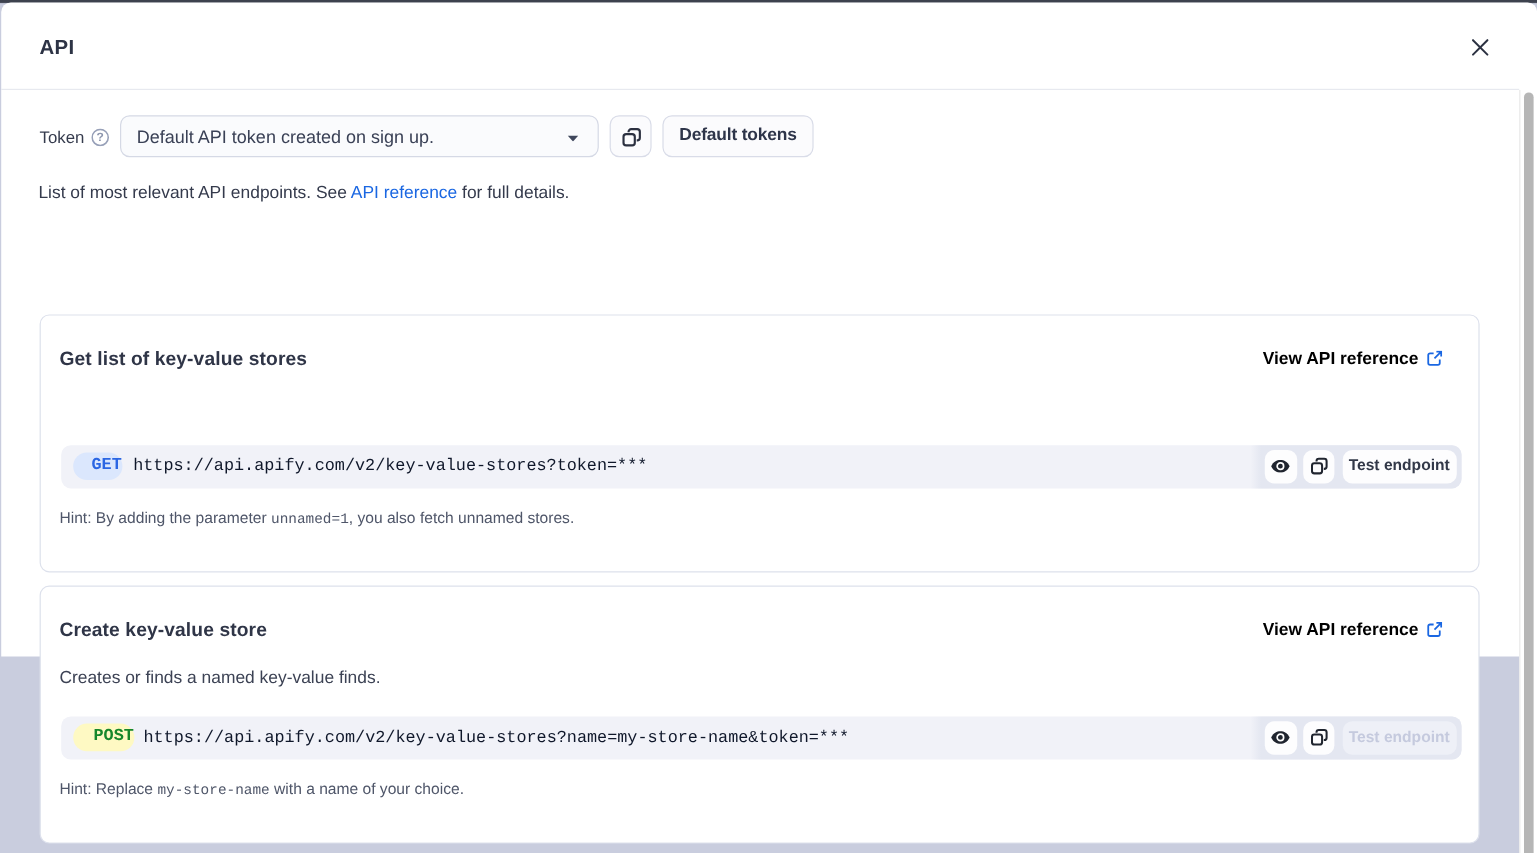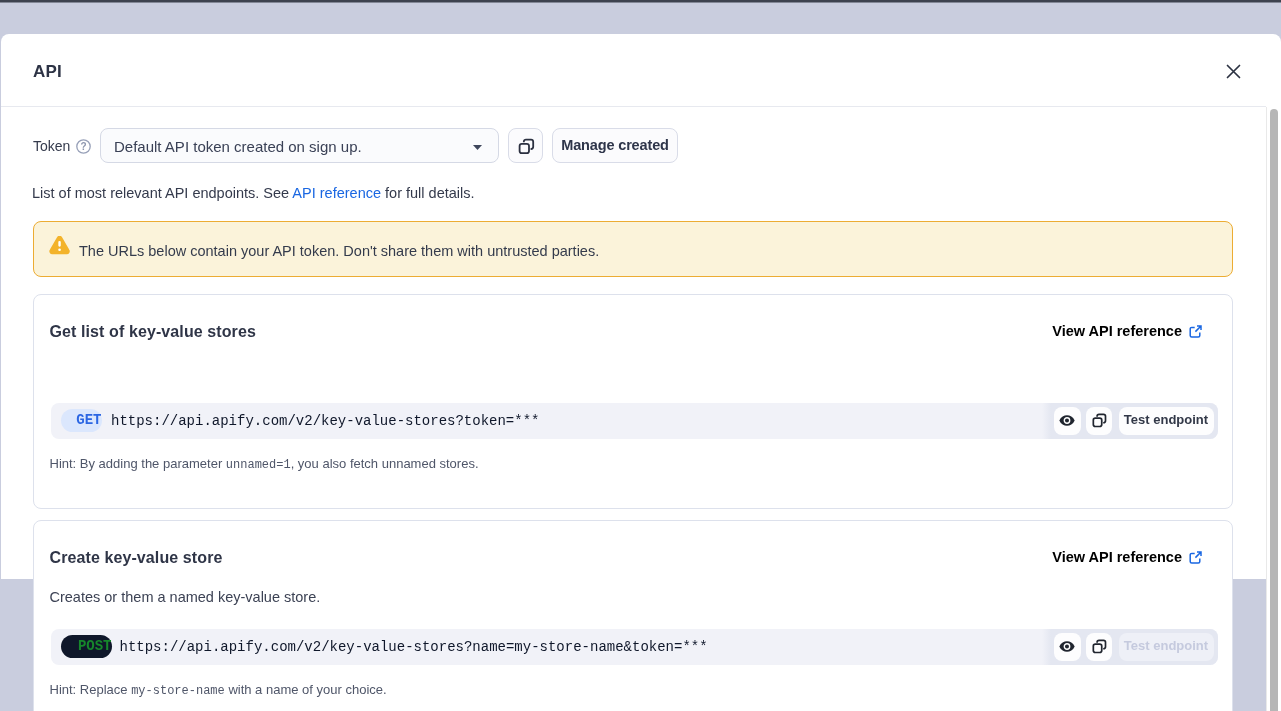--- a/index.html
+++ b/index.html
@@ -1,17 +1,17 @@
 <!DOCTYPE html>
 <html><head>
 <meta charset="utf-8">
 <style>
 * { margin:0; padding:0; box-sizing:border-box; }
 html,body { width:1281px; height:711px; overflow:hidden; background:linear-gradient(180deg,#3d424e 0px,#3d424e 2px,#c9cdde 3px,#c9cdde 100%); font-family:"Liberation Sans", sans-serif; }
-.modal { position:absolute; left:1px; top:2px; width:1280px; height:545px; background:#fff; border-radius:8px 8px 0 0;margin-top:32px; }
+.modal { position:absolute; left:1px; top:2px; width:1280px; height:545px; background:#fff; border-radius:8px 8px 0 0; }
 .header { position:absolute; left:0; top:0; width:1265px; height:73px; border-bottom:1px solid #e7e9ef; }
 .title { position:absolute; left:32px; top:29px; font-size:17px; line-height:17px; font-weight:bold; color:#2d3345; letter-spacing:.2px; }
 .closex { position:absolute; left:1225px; top:30px; }
 .sb-track { position:absolute; left:1265px; top:73px; width:15px; height:636px; background:#fff; border-left:1px solid #e9e9e9; }
 .sb-thumb { position:absolute; left:2.5px; top:2px; width:8px; height:634px; background:#b6b6b6; border-radius:5px 5px 0 0; }
 
 .lbl-token { position:absolute; left:32px; top:101.5px; font-size:14px; line-height:20px; color:#353b4d; }
 .help { position:absolute; left:75px; top:104.5px; }
 .select { position:absolute; left:99px; top:94px; width:399px; height:35px; background:#fafbfd; border:1px solid #d5d9e5; border-radius:8px; }
 .select .txt { position:absolute; left:13px; top:9.5px; font-size:15px; line-height:16px; color:#3a4156; }
@@ -30,21 +30,21 @@
 .card { position:absolute; left:32px; width:1200px; height:214.5px; border:1px solid #dde1ec; border-radius:8px; background:#fff; }
 .card1 { top:260px; }
 .card2 { top:486px; }
 .chead { position:absolute; left:15.5px; top:25px; font-size:16px; line-height:24px; font-weight:bold; color:#2f3547; letter-spacing:.1px; }
 .clink { position:absolute; right:30px; top:26px; font-size:14.5px; line-height:20px; font-weight:bold; color:#000000; }
 .clink svg { vertical-align:-2px; margin-left:7px; }
 .cdesc { position:absolute; left:15.5px; top:65.5px; font-size:14.5px; line-height:20px; color:#3c4254; }
 .bar { position:absolute; left:17px; top:108px; width:1167px; height:35.5px; background:#f1f2f8; border-radius:8px; }
 .badge { position:absolute; left:9.5px; top:5.5px; height:23.5px; border-radius:12px; font-family:"Liberation Mono", monospace; font-size:14px; font-weight:bold; text-align:right; line-height:23.5px; }
 .badge.get { width:41px; background:#dbe7fd; color:#2b66e3; }
-.badge.post { width:51px; background:#0f172a; color:#16872b; }
+.badge.post { width:51px; background:#fef9c3; color:#16872b; }
 .url { position:absolute; top:10px; font-family:Liberation Mono, monospace; font-size:14px; color:#0f172a; white-space:pre; }
 .panel { position:absolute; right:0; top:0; width:176px; height:35.5px; background:linear-gradient(90deg, rgba(228,231,241,0) 0px, #e4e7f1 9px); border-radius:0 8px 8px 0; }
 .sqbtn { position:absolute; top:4px; height:27.5px; background:#fdfdfe; border-radius:8px; }
 .eyebtn { left:11.5px; width:27px; }
 .cpbtn { left:44px; width:26px; }
 .testbtn { left:76.5px; width:95px; font-size:13px; font-weight:bold; color:#323848; text-align:center; line-height:26.5px; }
 .testbtn.disabled { color:#c5cade; background:#eef0f7; }
 .hint { position:absolute; left:15.5px; top:160px; font-size:13px; line-height:18px; color:#4f5669; }
 .hint .mono { font-family:"Liberation Mono", monospace; font-size:12px; }
 </style>
@@ -71,32 +71,24 @@
     <svg width="9" height="5" viewBox="0 0 9 5">
         <path d="M0 0 L9 0 L4.5 5 Z" fill="#3f475c"></path>
       </svg>
   </div>
   <div class="btn copybtn">
     <svg width="19" height="19" viewBox="0 0 19 19" fill="none" stroke="#2b3040" stroke-width="1.8">
       <path d="M6.8 5.2 V4.8 a2.2 2.2 0 0 1 2.2 -2.2 h5 a2.2 2.2 0 0 1 2.2 2.2 v5 a2.2 2.2 0 0 1 -2.2 2.2 h-0.4"></path>
       <rect x="2.6" y="6.8" width="9.4" height="9.4" rx="2.2"></rect>
     </svg>
   </div>
-  <div class="btn managebtn">Manage created</div>
+  <div class="btn managebtn">Default tokens</div>
 
   <div class="listline">List of most relevant API endpoints. See <span class="blue">API reference</span> for full details.</div>
 
-  <div class="warn">
-    <svg width="21" height="19" viewBox="0 0 20 18">
-        <path d="M8.6 1.6 a1.7 1.7 0 0 1 2.9 0 l6.9 12 a1.7 1.7 0 0 1 -1.45 2.6 h-13.8 a1.7 1.7 0 0 1 -1.45 -2.6 Z" fill="#f3b32b" stroke="#f3b32b" stroke-width="2.2" stroke-linejoin="round"></path>
-        <rect x="8.9" y="4.6" width="2.3" height="5.6" rx="1.1" fill="#fff"></rect>
-        <circle cx="10.05" cy="13" r="1.25" fill="#fff"></circle>
-      </svg>
-    <div class="wtxt">The URLs below contain your API token. Don't share them with untrusted parties.</div>
-  </div>
 
   <div class="card card1">
     <div class="chead">Get list of key-value stores</div>
     <div class="clink">View API reference<svg width="13" height="13" viewBox="0 0 13 13" fill="none" stroke="#1a67e2" stroke-width="1.5">
           <path d="M10.8 7.5 v3 a1.5 1.5 0 0 1 -1.5 1.5 h-6.6 a1.5 1.5 0 0 1 -1.5 -1.5 v-6.6 a1.5 1.5 0 0 1 1.5 -1.5 h3"></path>
           <path d="M8 1 h4 v4 M12 1 L6.4 6.6"></path>
         </svg></div>
     <div class="bar">
       <div class="badge get">GET</div>
       <div class="url" style="left:60px;">https://api.apify.com/v2/key-value-stores?token=***</div>
@@ -118,21 +110,21 @@
     </div>
     <div class="hint">Hint: By adding the parameter <span class="mono">unnamed=1</span>, you also fetch unnamed stores.</div>
   </div>
 
   <div class="card card2">
     <div class="chead">Create key-value store</div>
     <div class="clink">View API reference<svg width="13" height="13" viewBox="0 0 13 13" fill="none" stroke="#1a67e2" stroke-width="1.5">
           <path d="M10.8 7.5 v3 a1.5 1.5 0 0 1 -1.5 1.5 h-6.6 a1.5 1.5 0 0 1 -1.5 -1.5 v-6.6 a1.5 1.5 0 0 1 1.5 -1.5 h3"></path>
           <path d="M8 1 h4 v4 M12 1 L6.4 6.6"></path>
         </svg></div>
-    <div class="cdesc">Creates or them a named key-value store.</div>
+    <div class="cdesc">Creates or finds a named key-value finds.</div>
     <div class="bar">
       <div class="badge post">POST</div>
       <div class="url" style="left:68.5px;">https://api.apify.com/v2/key-value-stores?name=my-store-name&amp;token=***</div>
       <div class="panel">
         <div class="sqbtn eyebtn">
             <svg width="16" height="11" viewBox="0 0 16 11" style="position:absolute;left:5.5px;top:8px;">
               <path d="M0.3 5.5 C2.1 1.7 4.9 0.3 8 0.3 C11.1 0.3 13.9 1.7 15.7 5.5 C13.9 9.3 11.1 10.7 8 10.7 C4.9 10.7 2.1 9.3 0.3 5.5 Z" fill="#20252f"></path>
               <circle cx="8" cy="5.5" r="2.7" fill="none" stroke="#fff" stroke-width="1.4"></circle>
             </svg>
           </div>

